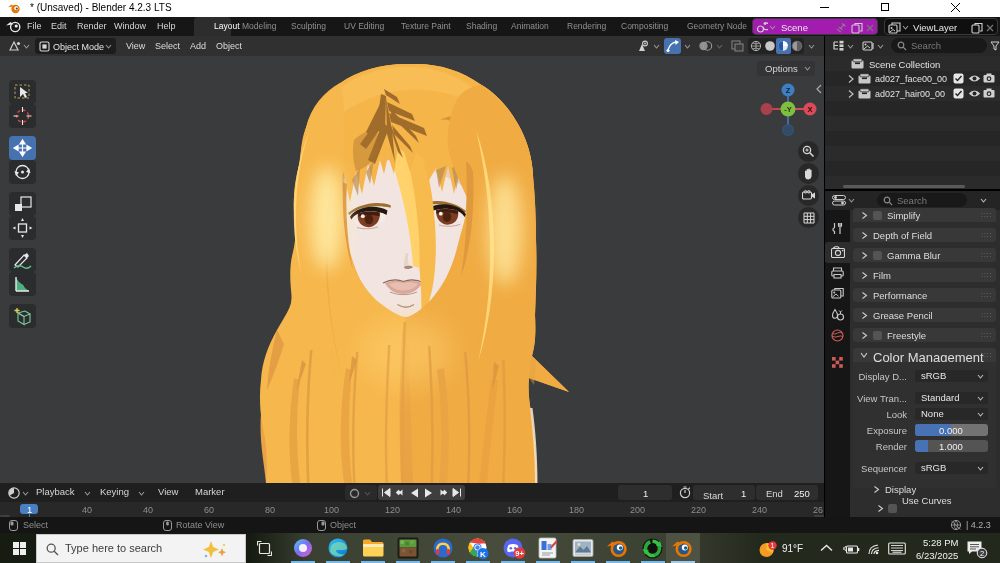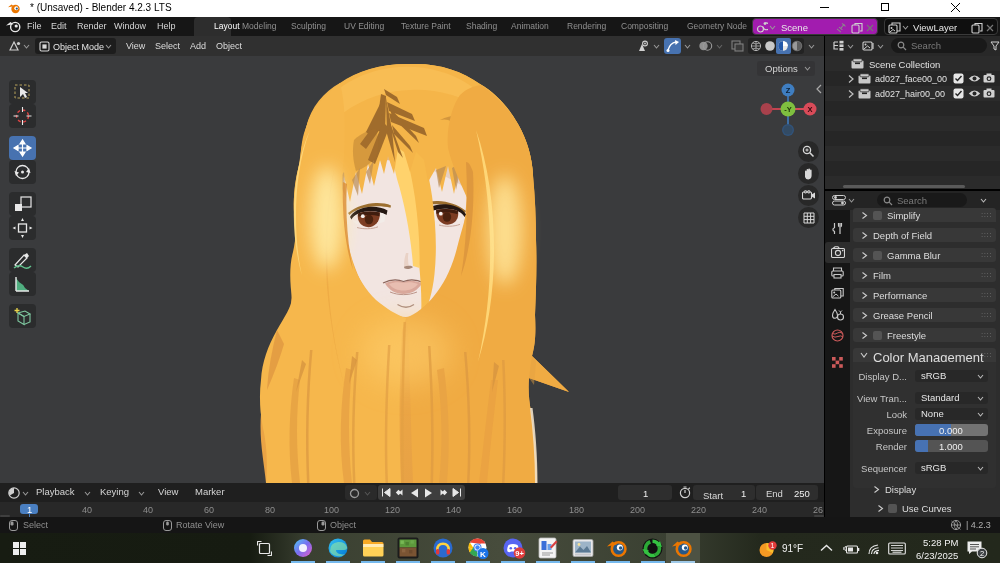--- a/index.html
+++ b/index.html
@@ -755,21 +755,21 @@
       </svg>
     </div>
   <svg class="abs" style="left:48px;top:295px" width="7" height="7">
       <path d="M1.5 0.5 L5.5 3.5 L1.5 6.5" fill="none" stroke="#ccc" stroke-width="1.1"></path>
     </svg>
   <div class="txt" style="left:60px;top:293px;font-size:9.5px;color:#dedede">Display</div>
   <svg class="abs" style="left:52px;top:314px" width="7" height="7">
       <path d="M1.5 0.5 L5.5 3.5 L1.5 6.5" fill="none" stroke="#ccc" stroke-width="1.1"></path>
     </svg>
   <div class="abs" style="left:63px;top:312.5px;width:9px;height:9px;background:#545454;border-radius:2px"></div>
-  <div class="txt" style="left:77px;top:312px;font-size:9.5px;color:#dedede">Use Curves</div>
+  <div class="txt" style="left:77px;top:304px;font-size:9.5px;color:#dedede">Use Curves</div>
 </div>
 
 <div class="abs" id="timeline">
 
   <div class="abs" style="left:0;top:0;width:824px;height:19px;background:#1f1f1f">
     <svg class="abs" style="left:8px;top:3.5px" width="12" height="12">
         <circle cx="6" cy="6" r="5.2" fill="none" stroke="#cfcfcf" stroke-width="1.2"></circle>
         <path d="M6 6 L6 1 A5 5 0 0 0 1.7 8.5 Z" fill="#cfcfcf"></path>
       </svg>
     <svg class="abs" style="left:22px;top:8px" width="7" height="5">
@@ -882,20 +882,33 @@
 
 <div class="abs" id="taskbar">
 
   <svg class="abs" style="left:13px;top:9px" width="13" height="13">
       <rect x="0" y="0" width="6" height="6" fill="#eee"></rect>
       <rect x="7" y="0" width="6" height="6" fill="#eee"></rect>
       <rect x="0" y="7" width="6" height="6" fill="#eee"></rect>
       <rect x="7" y="7" width="6" height="6" fill="#eee"></rect>
     </svg>
 
+  <div class="abs" style="left:36px;top:1px;width:210px;height:29px;background:#f3f3f3;border:1px solid #c8c8c8">
+    <svg class="abs" style="left:9px;top:8px" width="13" height="13">
+        <circle cx="5.2" cy="5.2" r="4" fill="none" stroke="#555" stroke-width="1.3"></circle>
+        <path d="M8.2 8.2 L12 12" stroke="#555" stroke-width="1.3"></path>
+      </svg>
+    <div class="txt" style="left:28px;top:7px;font-size:11px;color:#3c3c3c">Type here to search</div>
+    <svg class="abs" style="left:160px;top:4px" width="40" height="22" viewBox="0 0 40 22">
+      <path d="M14 2 L16.2 8 L22 10.5 L16.2 13 L14 19 L11.8 13 L6 10.5 L11.8 8 Z" fill="#f5bf3e"></path>
+      <path d="M25 9 L26.2 12 L29 13.2 L26.2 14.4 L25 17.5 L23.8 14.4 L21 13.2 L23.8 12 Z" fill="#e8a33c"></path>
+      <circle cx="9" cy="17" r="1.3" fill="#7cb5e8"></circle>
+        <circle cx="27" cy="6" r="1.2" fill="#f0d060"></circle>
+    </svg>
+  </div>
 
   <svg class="abs" style="left:257px;top:8px" width="15" height="15" viewBox="0 0 15 15">
       <rect x="2.5" y="2.5" width="10" height="10" rx="1" fill="none" stroke="#e8e8e8" stroke-width="1.2"></rect>
       <path d="M0.5 4.5 V1 Q0.5 0.5 1 0.5 H4.5 M10.5 14.5 H14 Q14.5 14.5 14.5 14 V10.5" stroke="#e8e8e8" stroke-width="1.2" fill="none"></path>
     </svg>
 
   <div class="abs" style="left:666px;top:0;width:34px;height:30px;background:#4d5243"></div>
 
   <svg class="abs" style="left:292px;top:4px" width="22" height="22">
       <defs>

